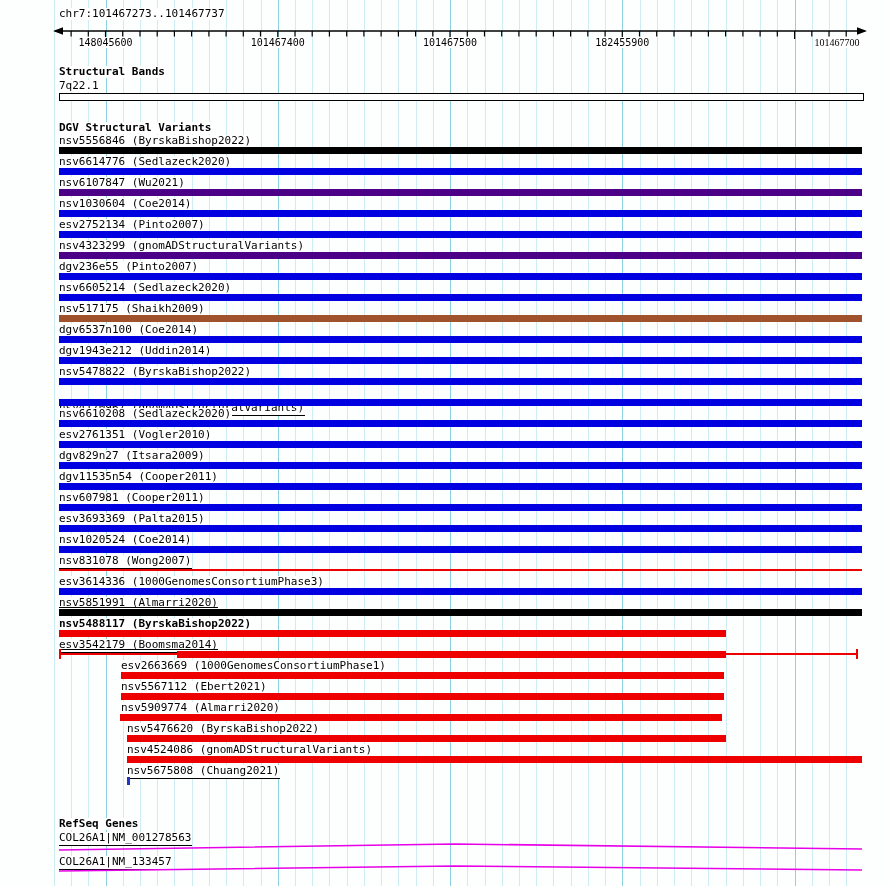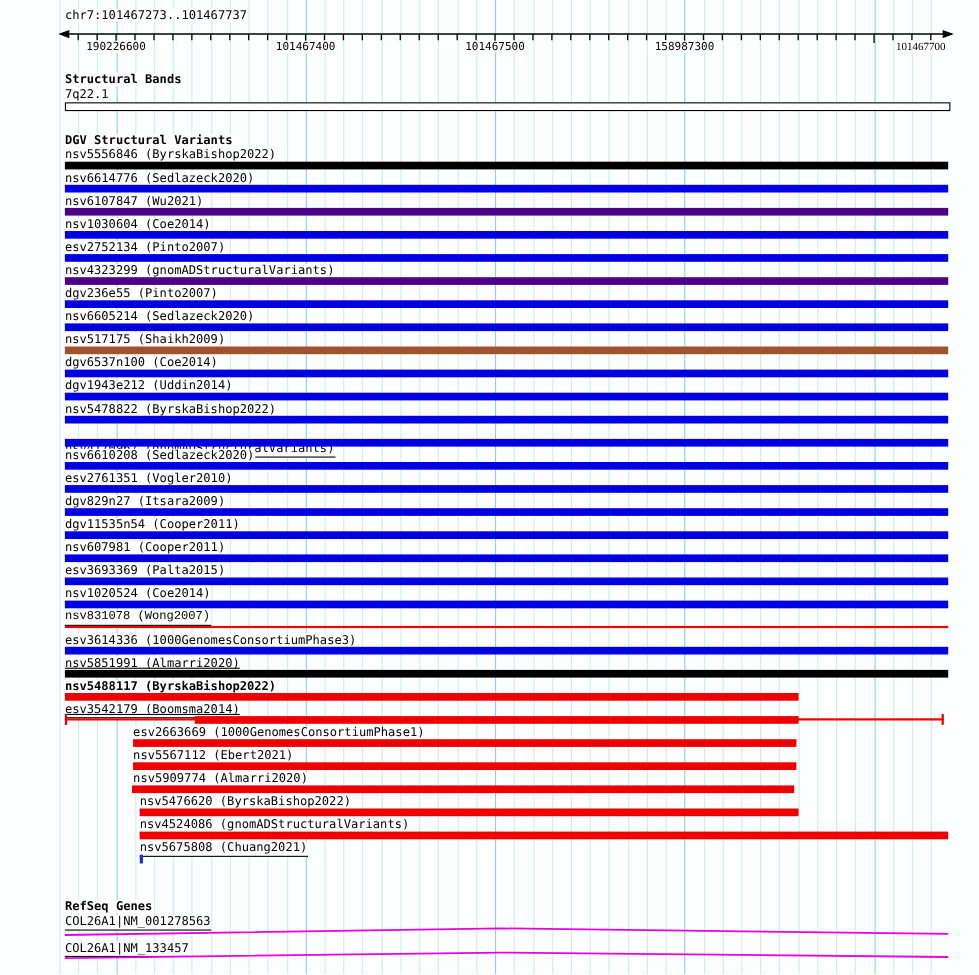--- a/index.html
+++ b/index.html
@@ -120,24 +120,24 @@
       <line x1="725.6" y1="31" x2="725.6" y2="36.5" stroke="#000" stroke-width="1.2"></line>
       <line x1="742.9" y1="31" x2="742.9" y2="36.5" stroke="#000" stroke-width="1.2"></line>
       <line x1="760.1" y1="31" x2="760.1" y2="36.5" stroke="#000" stroke-width="1.2"></line>
       <line x1="777.3" y1="31" x2="777.3" y2="36.5" stroke="#000" stroke-width="1.2"></line>
       <line x1="794.6" y1="31" x2="794.6" y2="39" stroke="#000" stroke-width="1.2"></line>
       <line x1="811.8" y1="31" x2="811.8" y2="36.5" stroke="#000" stroke-width="1.2"></line>
       <line x1="829.0" y1="31" x2="829.0" y2="36.5" stroke="#000" stroke-width="1.2"></line>
       <line x1="846.2" y1="31" x2="846.2" y2="36.5" stroke="#000" stroke-width="1.2"></line>
     </svg>
   <div id="ruler-labels">
-      <div class="tick-num" style="left: 105.5px; top: 37px;">190226600</div>
+      <div class="tick-num" style="left: 105.5px; top: 37px;">148045600</div>
       <div class="tick-num" style="left: 277.8px; top: 37px;">101467400</div>
       <div class="tick-num" style="left: 450px; top: 37px;">101467500</div>
-      <div class="tick-num" style="left: 622.3px; top: 37px;">158987300</div>
+      <div class="tick-num" style="left: 622.3px; top: 37px;">182455900</div>
       <div class="tick-num" style="left: 837px; top: 37px; font-family: Liberation Serif, serif;">101467700</div>
     </div>
 
   <div class="hdr" style="left:59px;top:66px;">Structural Bands</div>
   <div class="plain" style="left:59px;top:80px;">7q22.1</div>
   <div id="cyto-box"></div>
 
   <div class="hdr" style="left:59px;top:122px;">DGV Structural Variants</div>
 
   <div id="variant-rows">
@@ -174,21 +174,21 @@
       <div class="lbl" style="left: 59px; top: 450px;">dgv829n27 (Itsara2009)</div>
       <div class="bar" style="left: 59px; top: 462px; width: 803px; background: rgb(0, 0, 224);"></div>
       <div class="lbl" style="left: 59px; top: 471px;">dgv11535n54 (Cooper2011)</div>
       <div class="bar" style="left: 59px; top: 483px; width: 803px; background: rgb(0, 0, 224);"></div>
       <div class="lbl" style="left: 59px; top: 492px;">nsv607981 (Cooper2011)</div>
       <div class="bar" style="left: 59px; top: 504px; width: 803px; background: rgb(0, 0, 224);"></div>
       <div class="lbl" style="left: 59px; top: 513px;">esv3693369 (Palta2015)</div>
       <div class="bar" style="left: 59px; top: 525px; width: 803px; background: rgb(0, 0, 224);"></div>
       <div class="lbl" style="left: 59px; top: 534px;">nsv1020524 (Coe2014)</div>
       <div class="bar" style="left: 59px; top: 546px; width: 803px; background: rgb(0, 0, 224);"></div>
-      <div class="lbl" style="left: 59px; top: 555px; font-family: Liberation Mono, monospace;">nsv831078 (Wong2007)</div>
+      <div class="lbl" style="left: 59px; top: 555px;">nsv831078 (Wong2007)</div>
       <div class="abs" style="left: 59px; top: 569px; width: 803px; height: 2px; background: rgb(238, 0, 0);"></div>
       <div class="lbl" style="left: 59px; top: 576px;">esv3614336 (1000GenomesConsortiumPhase3)</div>
       <div class="bar" style="left: 59px; top: 588px; width: 803px; background: rgb(0, 0, 224);"></div>
       <div class="lbl" style="left: 59px; top: 597px; text-decoration: underline;">nsv5851991 (Almarri2020)</div>
       <div class="bar" style="left: 59px; top: 609px; width: 803px; background: rgb(0, 0, 0);"></div>
       <div class="lbl" style="left: 59px; top: 618px; font-weight: bold;">nsv5488117 (ByrskaBishop2022)</div>
       <div class="bar" style="left: 59px; top: 630px; width: 667px; background: rgb(238, 0, 0);"></div>
       <div class="lbl" style="left: 59px; top: 639px; text-decoration: underline;">esv3542179 (Boomsma2014)</div>
       <div class="abs" style="left: 59px; top: 653px; width: 799px; height: 2px; background: rgb(238, 0, 0);"></div>
       <div class="abs" style="left: 59px; top: 649px; width: 2px; height: 10px; background: rgb(238, 0, 0);"></div>

